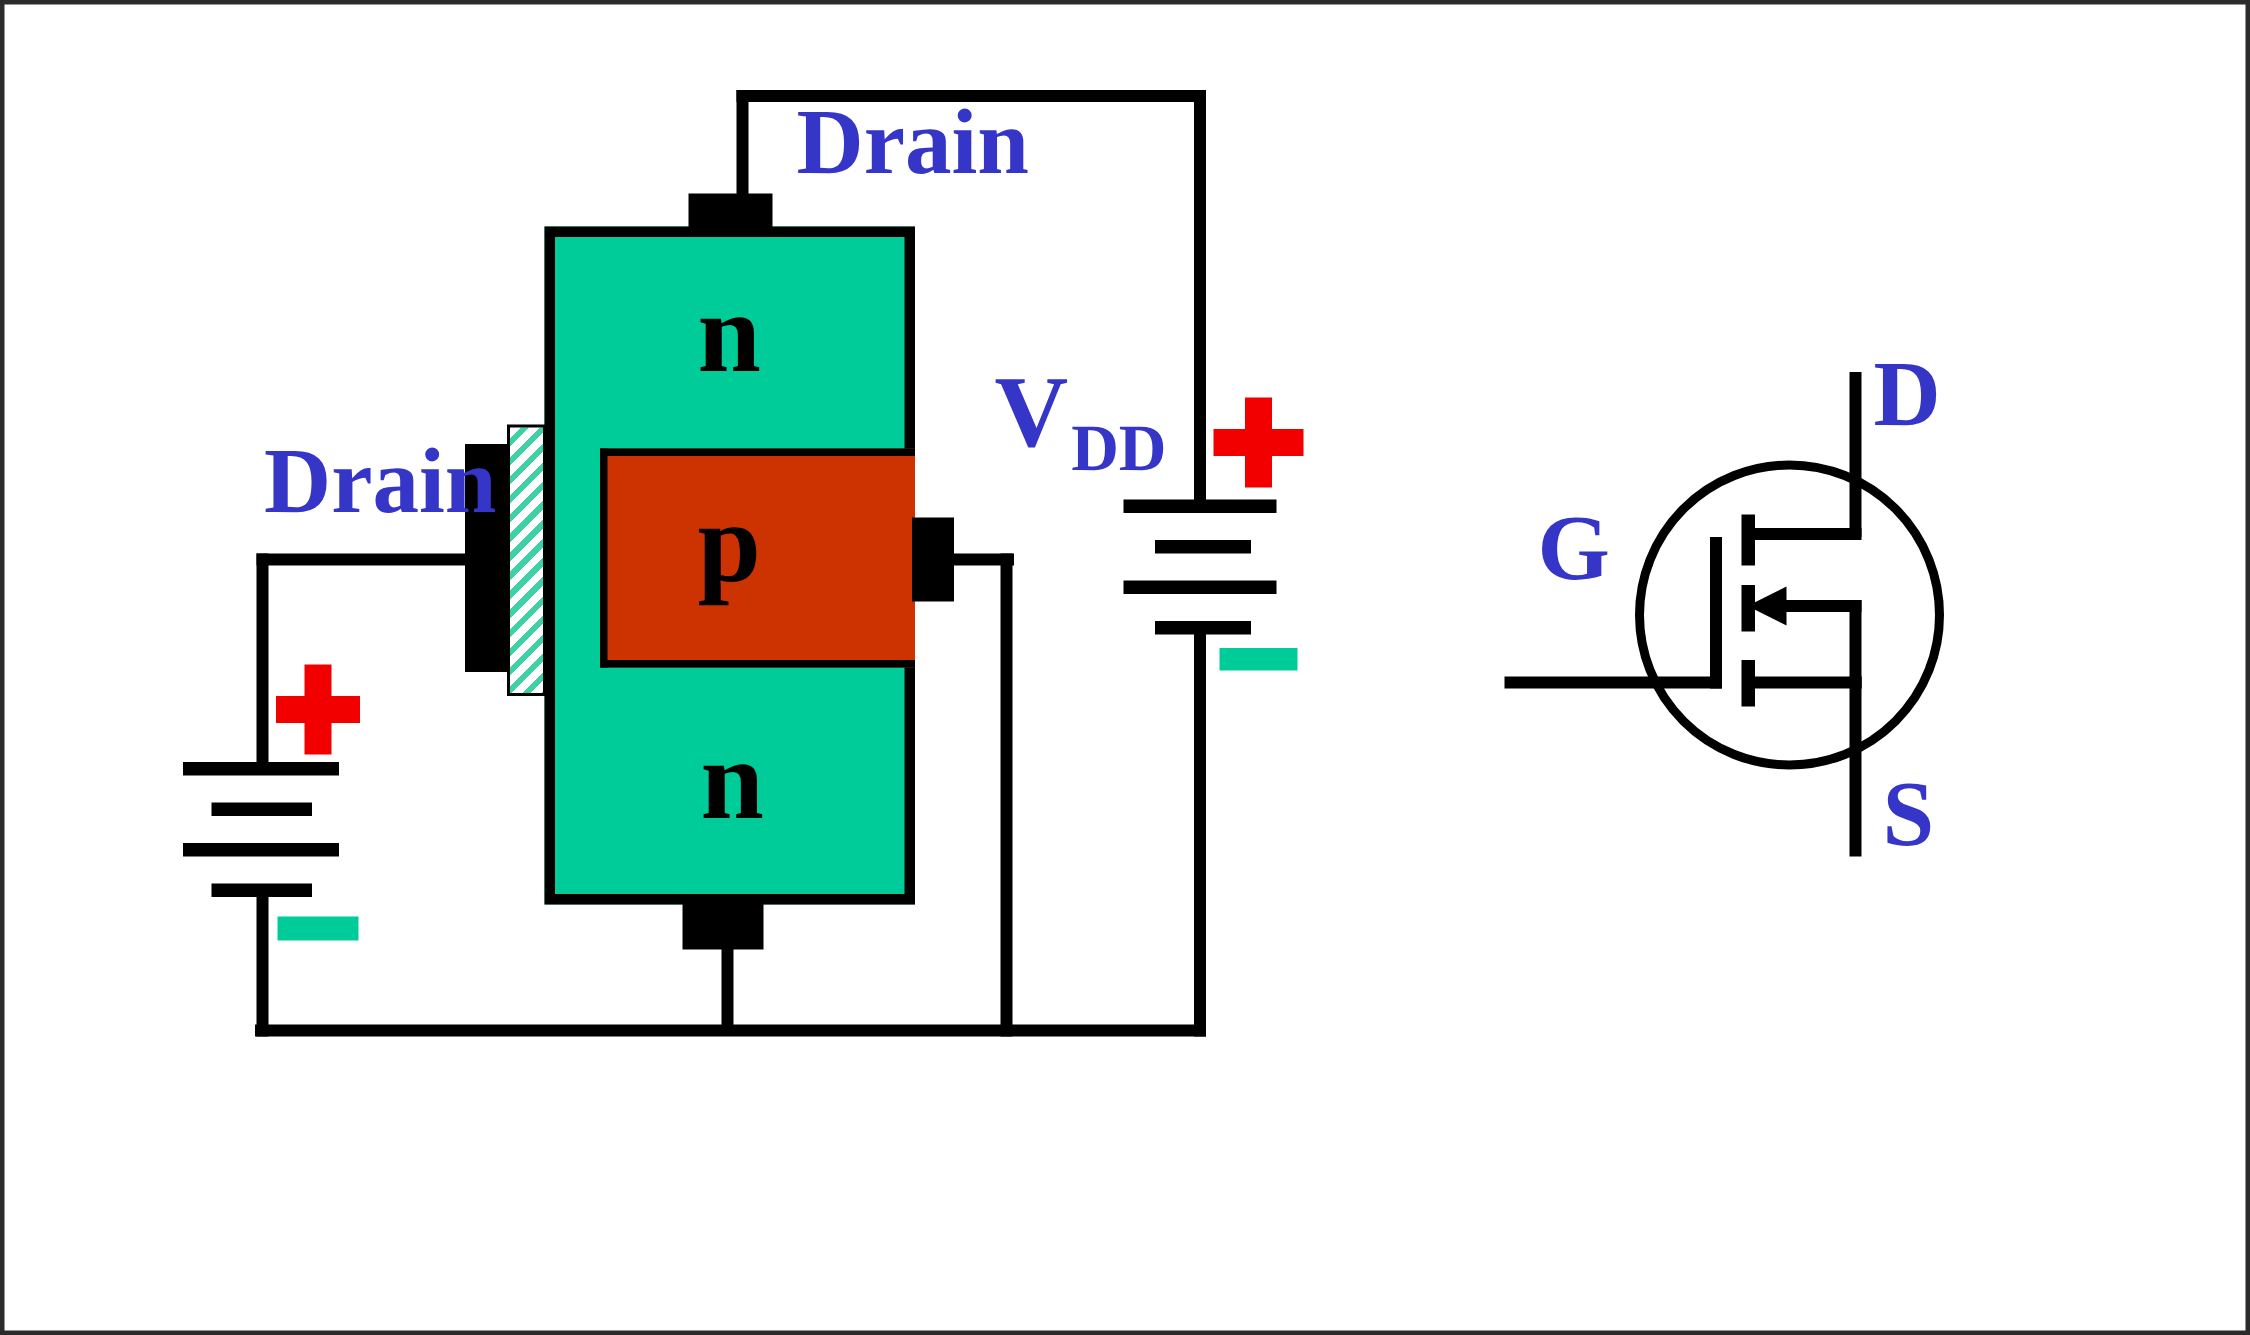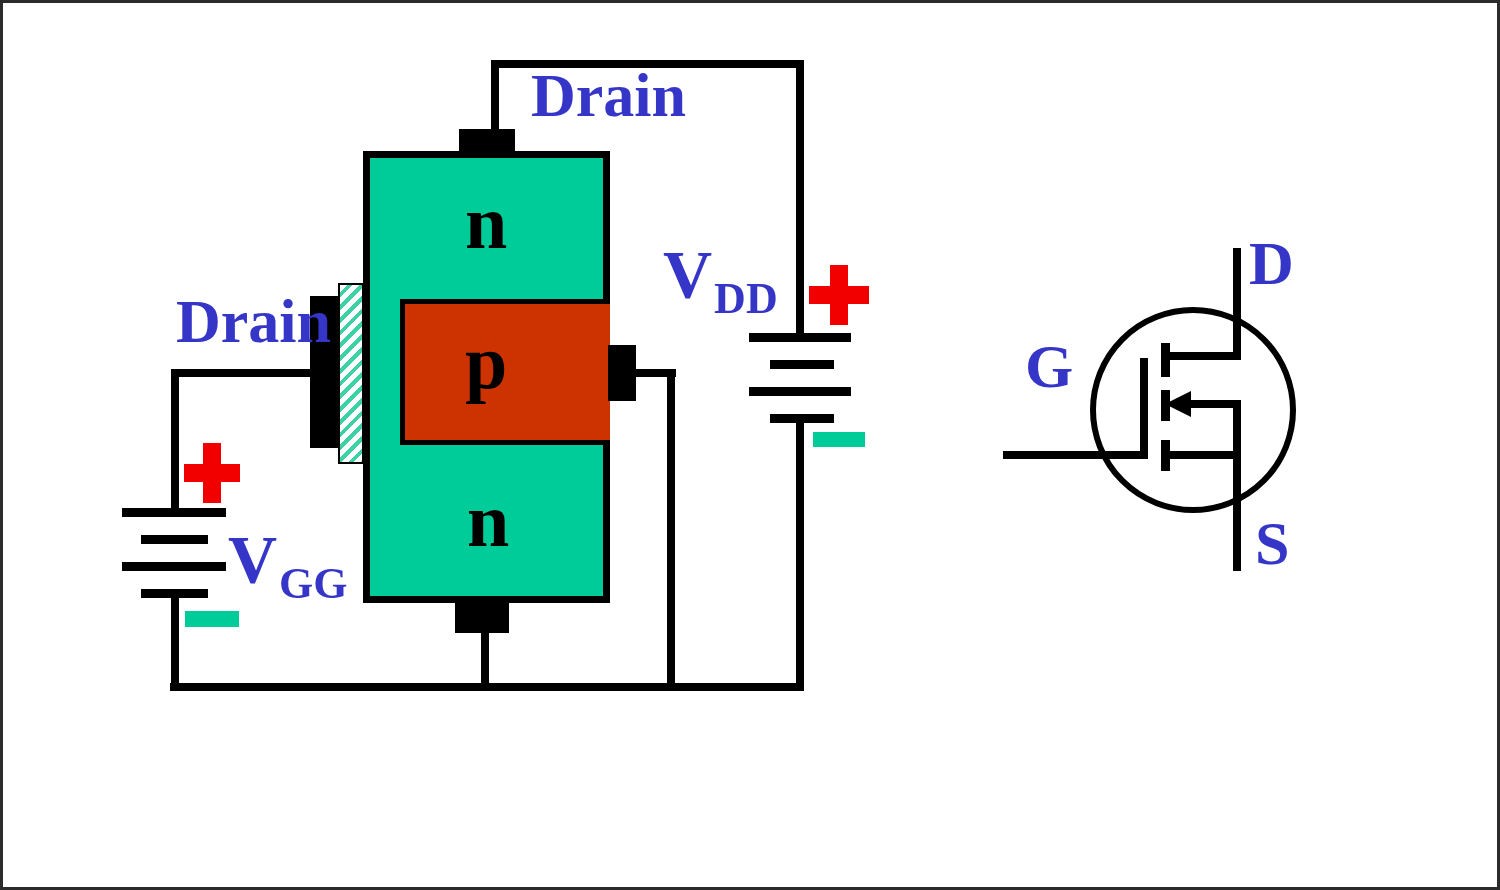--- a/index.html
+++ b/index.html
@@ -114,23 +114,20 @@
     <div class="pbar" style="left:21px;top:0;width:18px;height:60px;"></div>
   </div>
   <div class="minus-icon" style="left:810px;top:429px;width:52px;height:15px;"></div>
 
   <div class="blue-label" style="left:528px;top:61px;">Drain</div>
   <div class="blue-label" style="left:173px;top:287px;">Drain</div>
 
   <div class="vlabel" style="left:660px;top:237px;">
     <span class="vbase">V</span><span class="vsub">DD</span>
   </div>
-  <div class="vlabel" style="left:225px;top:522px;">
-    <span class="vbase">V</span><span class="vsub">GG</span>
-  </div>
 
   <div class="region-label" style="left:462px;top:181px;">n</div>
   <div class="region-label" style="left:462px;top:321px;">p</div>
   <div class="region-label" style="left:464px;top:479px;">n</div>
 
   <div class="sym-circle"></div>
 
   <div class="wire" style="left:1230px;top:245px;width:8px;height:110px;"></div>
   <div class="wire" style="left:1163px;top:349px;width:75px;height:8px;"></div>
   <div class="wire" style="left:1158px;top:340px;width:9px;height:34px;"></div>

